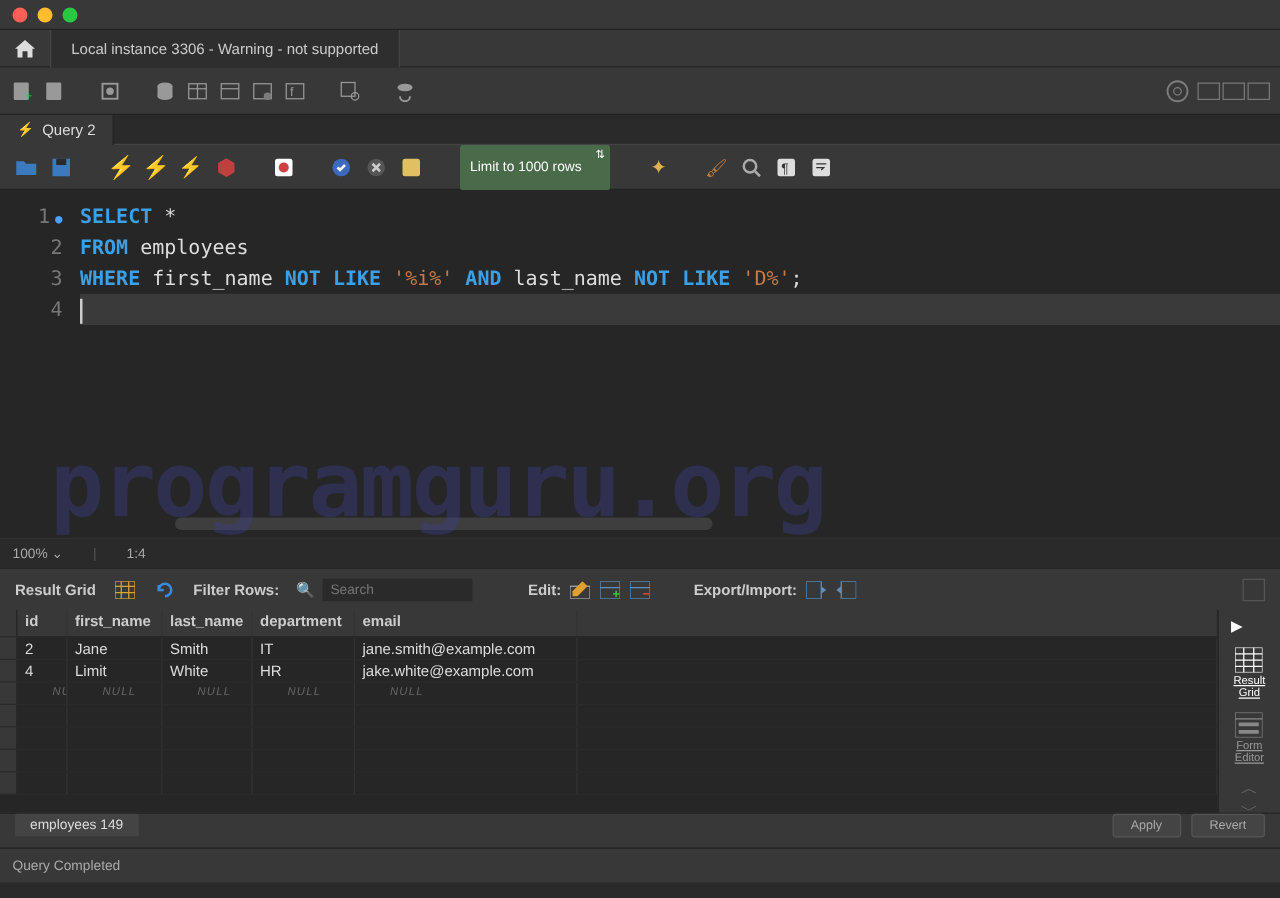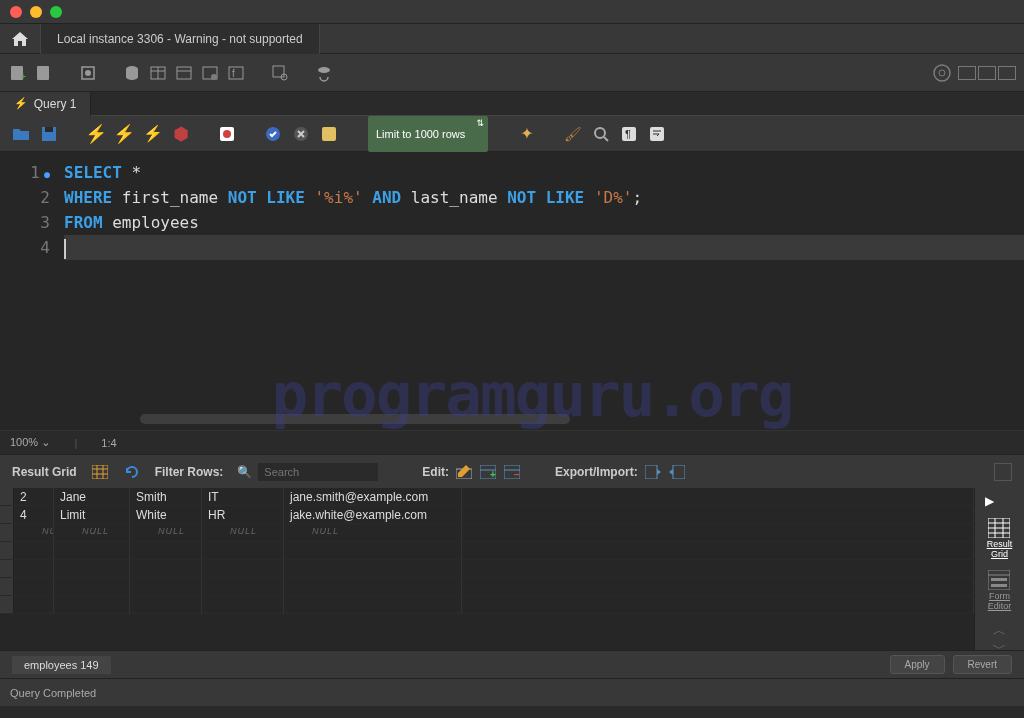--- a/index.html
+++ b/index.html
@@ -43,21 +43,21 @@
 .editor { height:278px; background:#262626; position:relative; display:flex; font-family: ui-monospace, "SF Mono", Menlo, Consolas, monospace; font-size:16px; }
 .gutter { width:60px; background:#262626; text-align:right; padding:8px 10px 0 0; color:#777; }
 .gutter div { height:25px; line-height:25px; }
 .gutter .dot { color:#4aa0ff; font-size:10px; margin-left:4px; }
 .code { flex:1; padding:8px 0 0 4px; position:relative; }
 .code-line { height:25px; line-height:25px; white-space:pre; }
 .kw { color:#3ca0e6; font-weight:600; }
 .str { color:#c97846; }
 .code-line.cl4 { background:#3a3a3a; }
 .cursor { display:inline-block; width:2px; height:20px; background:#ccc; vertical-align:middle; }
-.watermark { position:absolute; bottom:0px; left:40px; right:0; font-size:61px; font-weight:700; color:rgba(60,60,130,.45); letter-spacing:-2px; pointer-events:none; z-index:1;text-align:center; }
+.watermark { position:absolute; bottom:0px; left:40px; right:0; font-size:72px; font-weight:700; color:rgba(60,60,130,.45); letter-spacing:-2px; pointer-events:none; z-index:1; }
 .hscroll { position:absolute; bottom:6px; left:80px; width:430px; height:10px; background:#555; border-radius:5px; opacity:.5; }
 
 
 .edstatus { height:24px; background:#2a2a2a; display:flex; align-items:center; padding:0 10px; gap:24px; color:#aaa; font-size:11px; border-top:1px solid #333; }
 .ed-zoom::after{content:" ⌄";}
 
 
 .restb { height:34px; background:#383838; display:flex; align-items:center; padding:0 12px; gap:14px; border-top:1px solid #222; font-size:12px; color:#ccc; font-weight:600; }
 .restb .lbl { color:#ccc; }
 .filter-input { background:#2a2a2a; border:none; color:#aaa; padding:3px 6px; width:120px; font-size:11px; }
@@ -72,21 +72,21 @@
 .ghcell { font-weight:600; color:#ccc; }
 .grow { display:flex; height:18px; border-bottom:1px solid #2a2a2a; }
 .ghandle { width:14px; background:#383838; border-right:1px solid #222; }
 .nullcell { color:#666; font-size:9px; font-style:italic; letter-spacing:1px;padding-left:28px; }
 .resside { width:50px; background:#383838; display:flex; flex-direction:column; align-items:center; padding-top:6px; gap:10px; border-left:1px solid #222; }
 .resside .opt { display:flex; flex-direction:column; align-items:center; gap:2px; color:#999; font-size:9px; cursor:pointer; text-align:center; line-height:1.1;text-decoration:underline; }
 .resside .opt.active { color:#fff; }
 .updown { margin-top:auto; margin-bottom:8px; display:flex; flex-direction:column; gap:0; color:#666; font-size:14px; }
 
 
-.resbottom { height:28px; background:#383838; display:flex; align-items:center; padding:0 12px; border-top:1px solid #222; }
+.resbottom { height:28px; background:#383838; display:flex; align-items:flex-start; padding:0 12px; border-top:1px solid #222; }
 .restab { background:#444; padding:3px 12px; font-size:11px; color:#ddd; border-radius:2px 2px 0 0; }
 .btns { margin-left:auto; display:flex; gap:8px; }
 .btn { background:#444; border:1px solid #555; color:#aaa; padding:3px 14px; font-size:10px; border-radius:3px; cursor:pointer; }
 
 
 .statusbar { height:28px; background:#383838; display:flex; align-items:center; padding:0 10px; border-top:1px solid #222; color:#aaa; font-size:11px; }
 
 svg{display:block}
 </style>
 </head>
@@ -186,21 +186,21 @@
       <div class="pbox"></div>
       <div class="pbox"></div>
       <div class="pbox"></div>
     </div>
   </div>
 </div>
 
 <div class="qtabs">
   <div class="qtab">
     <span class="bolt-small">⚡</span>
-    <span>Query 1</span>
+    <span>Query 2</span>
   </div>
 </div>
 
 <div class="editortb">
   <div class="etbicon">
       <svg width="18" height="16">
         <path d="M1 3 H7 L9 5 H17 V14 H1 Z" fill="#3c7abf"></path>
       </svg>
     </div>
   <div class="etbicon">
@@ -283,22 +283,22 @@
 
 <div class="editor">
   <div class="gutter">
     <div><span>1</span><span class="dot">●</span></div>
     <div>2</div>
     <div>3</div>
     <div>4</div>
   </div>
   <div class="code">
     <div class="code-line"><span class="kw">SELECT</span><span> *</span></div>
+    <div class="code-line"><span class="kw">FROM</span><span> employees</span></div>
     <div class="code-line"><span class="kw">WHERE</span><span> first_name </span><span class="kw">NOT</span><span> </span><span class="kw">LIKE</span><span> </span><span class="str">'%i%'</span><span> </span><span class="kw">AND</span><span> last_name </span><span class="kw">NOT</span><span> </span><span class="kw">LIKE</span><span> </span><span class="str">'D%'</span><span>;</span></div>
-    <div class="code-line"><span class="kw">FROM</span><span> employees</span></div>
     <div class="code-line cl4"><span class="cursor"></span></div>
     <div class="hscroll"></div>
   </div>
   <div class="watermark">programguru.org</div>
 </div>
 
 <div class="edstatus">
   <span class="ed-zoom">100%</span>
   <span style="color:#555">|</span>
   <span>1:4</span>
@@ -362,20 +362,29 @@
           <rect x="4" width="12" height="14" fill="none" stroke="#5a8fbf"></rect>
           <path d="M4 4 L0 7 L4 10" fill="#5a8fbf"></path>
         </svg>
       </div>
   </div>
   <div class="sidepick"></div>
 </div>
 
 <div class="resarea">
   <div class="grid">
+    <div class="ghead">
+      <div class="ghandle"></div>
+      <div class="ghcell" style="width:40px">id</div>
+      <div class="ghcell" style="width:76px">first_name</div>
+      <div class="ghcell" style="width:72px">last_name</div>
+      <div class="ghcell" style="width:82px">department</div>
+      <div class="ghcell" style="width:178px">email</div>
+      <div class="ghcell" style="flex:1"></div>
+    </div>
     <div id="grid-rows">
         <div class="grow">
           <div class="ghandle"></div>
           <div class="gcell" style="width:40px">2</div>
           <div class="gcell" style="width:76px">Jane</div>
           <div class="gcell" style="width:72px">Smith</div>
           <div class="gcell" style="width:82px">IT</div>
           <div class="gcell" style="width:178px">jane.smith@example.com</div>
           <div class="gcell" style="flex:1"></div>
         </div>

